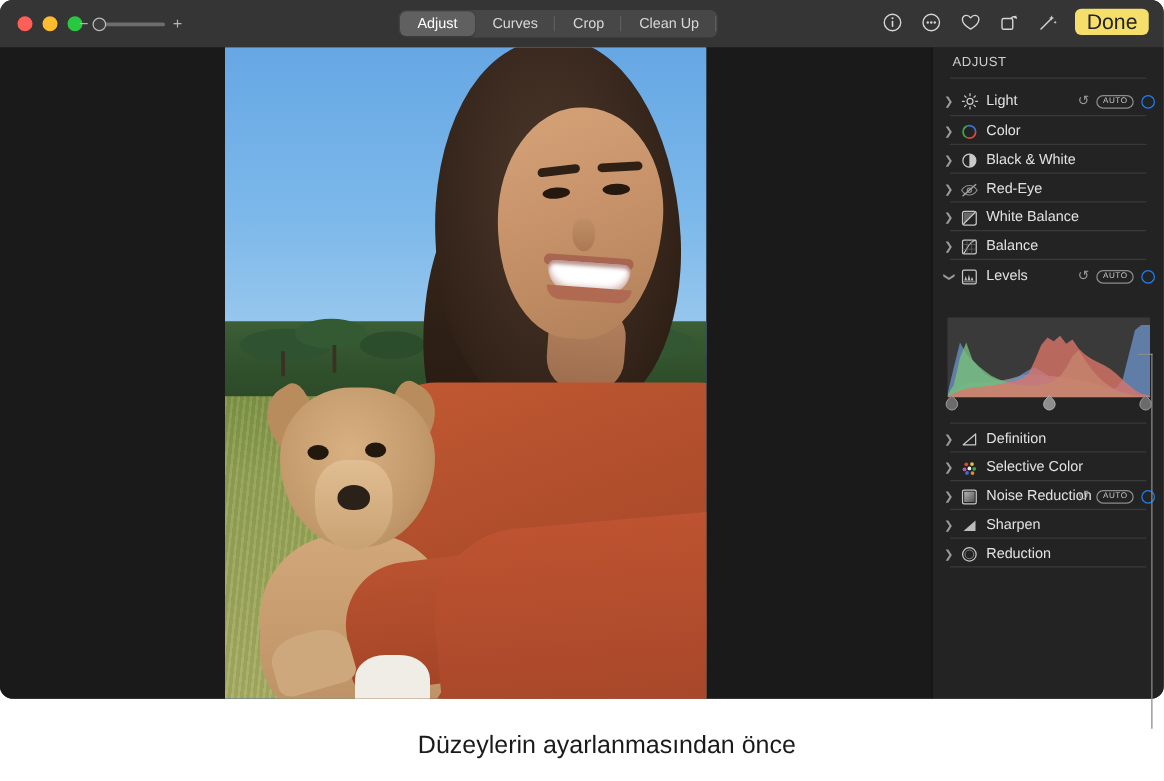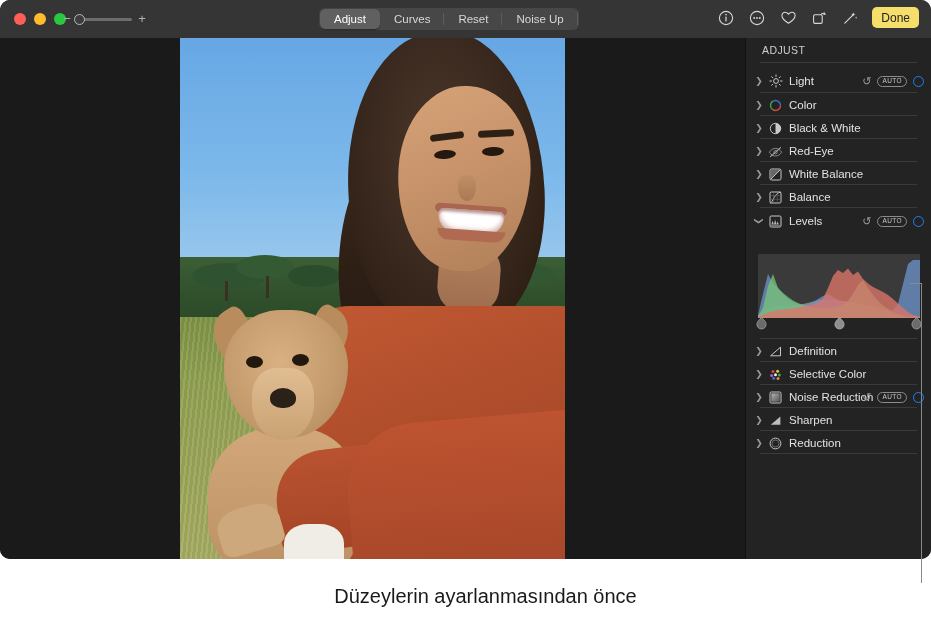--- a/index.html
+++ b/index.html
@@ -35,21 +35,21 @@
        color:#d8d8d8;font-size:11.5px;border-radius:5px;position:relative;
        padding:0 14px;min-width:52px;box-sizing:border-box;}
   .seg.active{background:#606060;color:#ffffff;box-shadow:0 0.5px 1px rgba(0,0,0,.4);}
   .seg .divider{position:absolute;right:0;top:4px;bottom:4px;width:1px;background:#5d5d5d;}
 
   
   .ricons{position:absolute;right:12px;top:7px;display:flex;align-items:center;gap:13px;}
   .ticon{width:18px;height:18px;display:flex;align-items:center;justify-content:center;}
   .ticon svg{display:block;}
   .donebtn{height:21px;padding:0 9px;border-radius:5px;background:#f6de6a;
-           color:#232323;font-size:12px;display:flex;align-items:center;
+           color:#232323;font-size:17px;display:flex;align-items:center;
            justify-content:center;font-weight:400;}
 
   
   .canvas{position:absolute;left:0;top:38px;width:745px;height:521px;background:#1a1a1a;}
   .photo{position:absolute;left:180px;top:0px;width:385px;height:521px;overflow:hidden;background:#7fb2e5;}
 
   
   .sky{position:absolute;left:0;top:0;width:100%;height:47%;
        background:linear-gradient(#66a7e4 0%,#7cb8ea 55%,#9ecbee 100%);}
   .treeline{position:absolute;left:0;top:42%;width:100%;height:12%;
@@ -194,25 +194,25 @@
     <div class="segctl">
       <div class="seg active">
         <span>Adjust</span>
       </div>
       <div class="seg">
         <span class="divider"></span>
         <span>Curves</span>
       </div>
       <div class="seg">
         <span class="divider"></span>
-        <span>Reset</span>
+        <span>Crop</span>
       </div>
       <div class="seg">
         <span class="divider"></span>
-        <span>Noise Up</span>
+        <span>Clean Up</span>
       </div>
     </div>
 
     <div class="ricons">
       <div class="ticon">
         <svg width="16" height="16" viewBox="0 0 16 16">
             <circle cx="8" cy="8" r="6.6" fill="none" stroke="#d6d6d6" stroke-width="1.1"></circle>
             <circle cx="8" cy="4.6" r="0.85" fill="#d6d6d6"></circle>
             <rect x="7.35" y="6.5" width="1.3" height="5" rx="0.6" fill="#d6d6d6"></rect>
           </svg>

